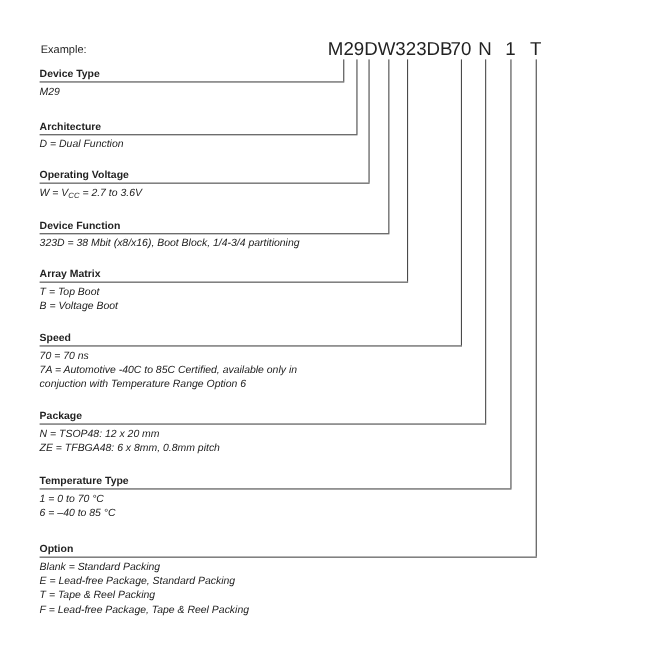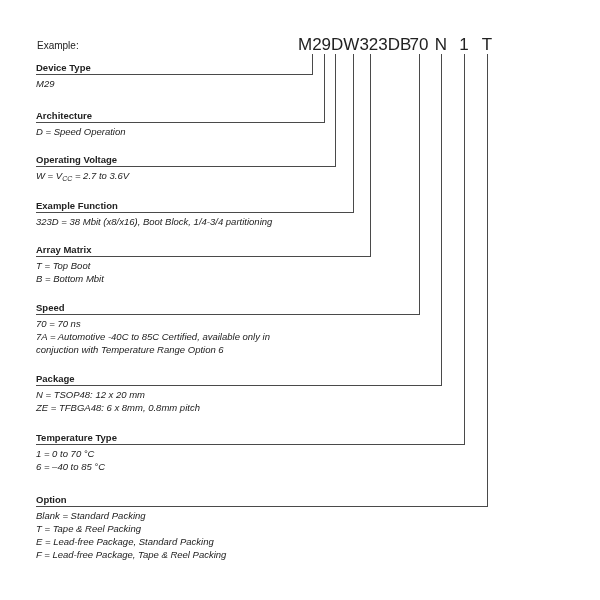--- a/index.html
+++ b/index.html
@@ -122,46 +122,46 @@
     <div class="sec-rule"></div>
     <div class="sec-body">
       <div>M29</div>
     </div>
   </div>
 
   <div class="section sec-1">
     <div class="sec-title">Architecture</div>
     <div class="sec-rule"></div>
     <div class="sec-body">
-      <div>D = Speed Operation</div>
+      <div>D = Dual Function</div>
     </div>
   </div>
 
   <div class="section sec-2">
     <div class="sec-title">Operating Voltage</div>
     <div class="sec-rule"></div>
     <div class="sec-body">
       <div><span>W = V</span><sub class="vcc">CC</sub><span> = 2.7 to 3.6V</span></div>
     </div>
   </div>
 
   <div class="section sec-3">
-    <div class="sec-title">Example Function</div>
+    <div class="sec-title">Device Function</div>
     <div class="sec-rule"></div>
     <div class="sec-body">
       <div>323D = 38 Mbit (x8/x16), Boot Block, 1/4-3/4 partitioning</div>
     </div>
   </div>
 
   <div class="section sec-4">
     <div class="sec-title">Array Matrix</div>
     <div class="sec-rule"></div>
     <div class="sec-body">
       <div>T = Top Boot</div>
-      <div>B = Bottom Mbit</div>
+      <div>B = Voltage Boot</div>
     </div>
   </div>
 
   <div class="section sec-5">
     <div class="sec-title">Speed</div>
     <div class="sec-rule"></div>
     <div class="sec-body">
       <div>70 = 70 ns</div>
       <div>7A = Automotive -40C to 85C Certified, available only in</div>
       <div>conjuction with Temperature Range Option 6</div>
@@ -184,19 +184,19 @@
       <div>1 = 0 to 70 °C</div>
       <div>6 = –40 to 85 °C</div>
     </div>
   </div>
 
   <div class="section sec-8">
     <div class="sec-title">Option</div>
     <div class="sec-rule"></div>
     <div class="sec-body">
       <div>Blank = Standard Packing</div>
+      <div>E = Lead-free Package, Standard Packing</div>
       <div>T = Tape &amp; Reel Packing</div>
-      <div>E = Lead-free Package, Standard Packing</div>
       <div>F = Lead-free Package, Tape &amp; Reel Packing</div>
     </div>
   </div>
 
 </div>
 
 </body></html>

